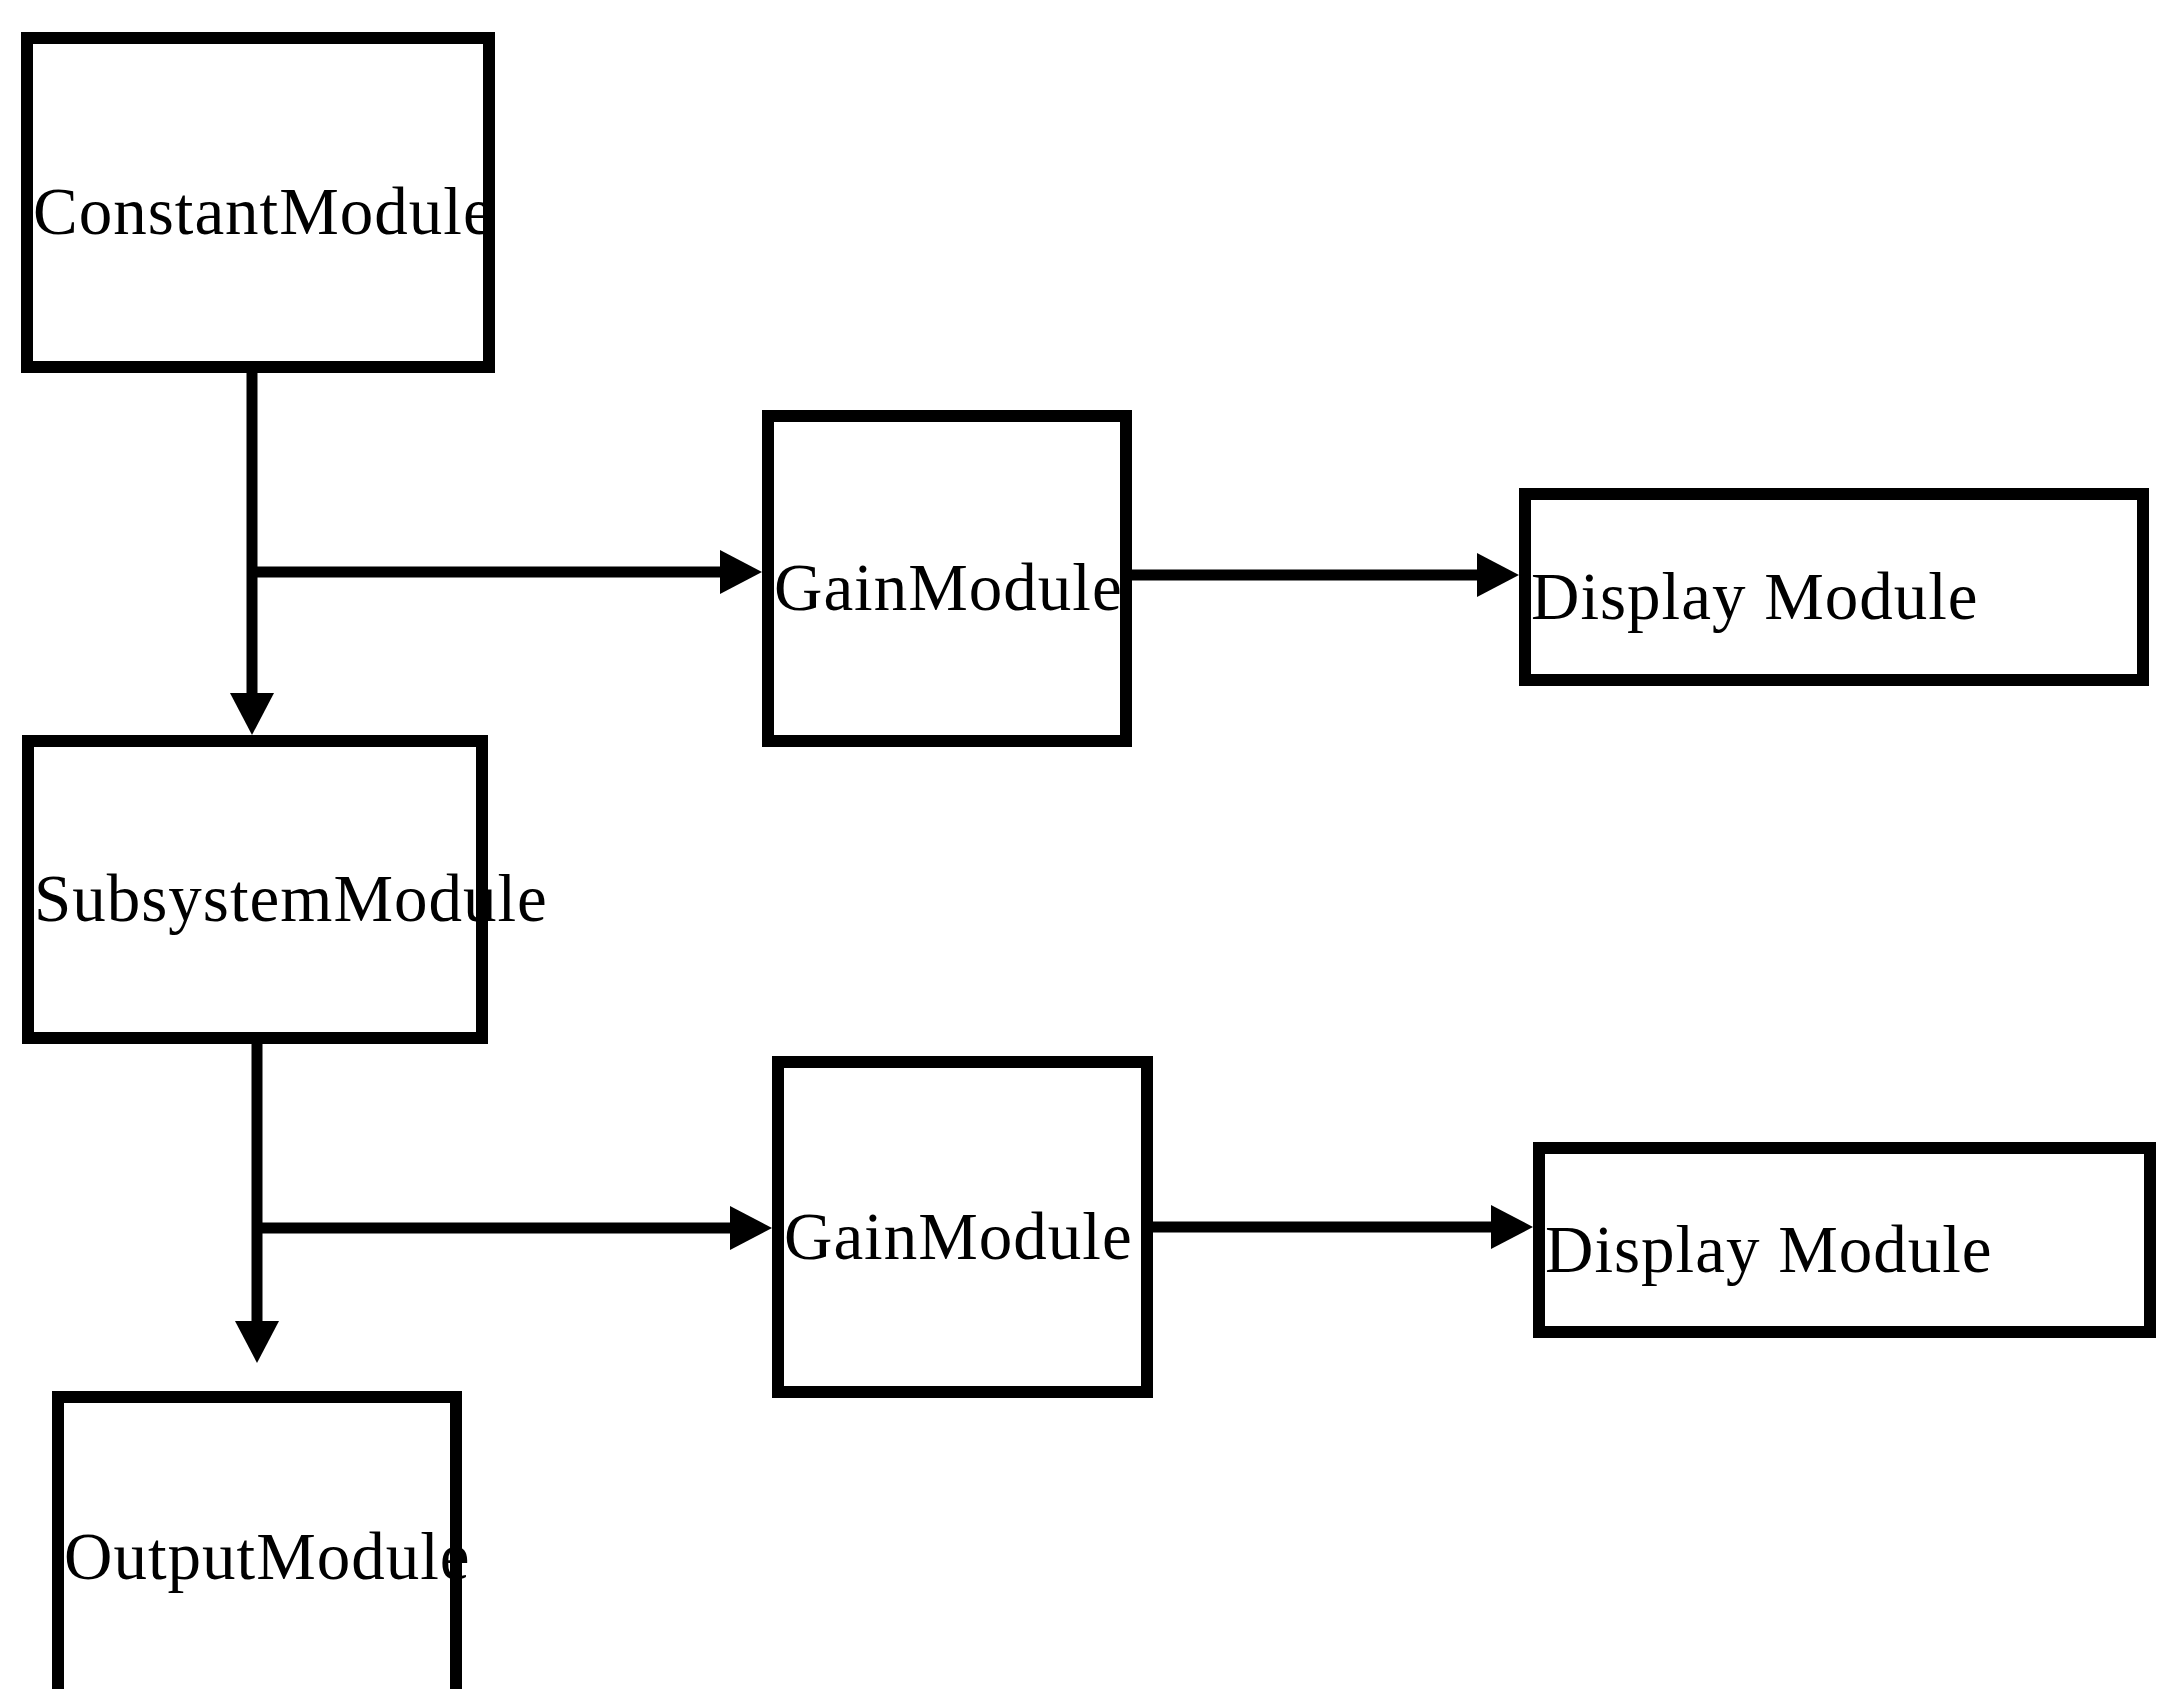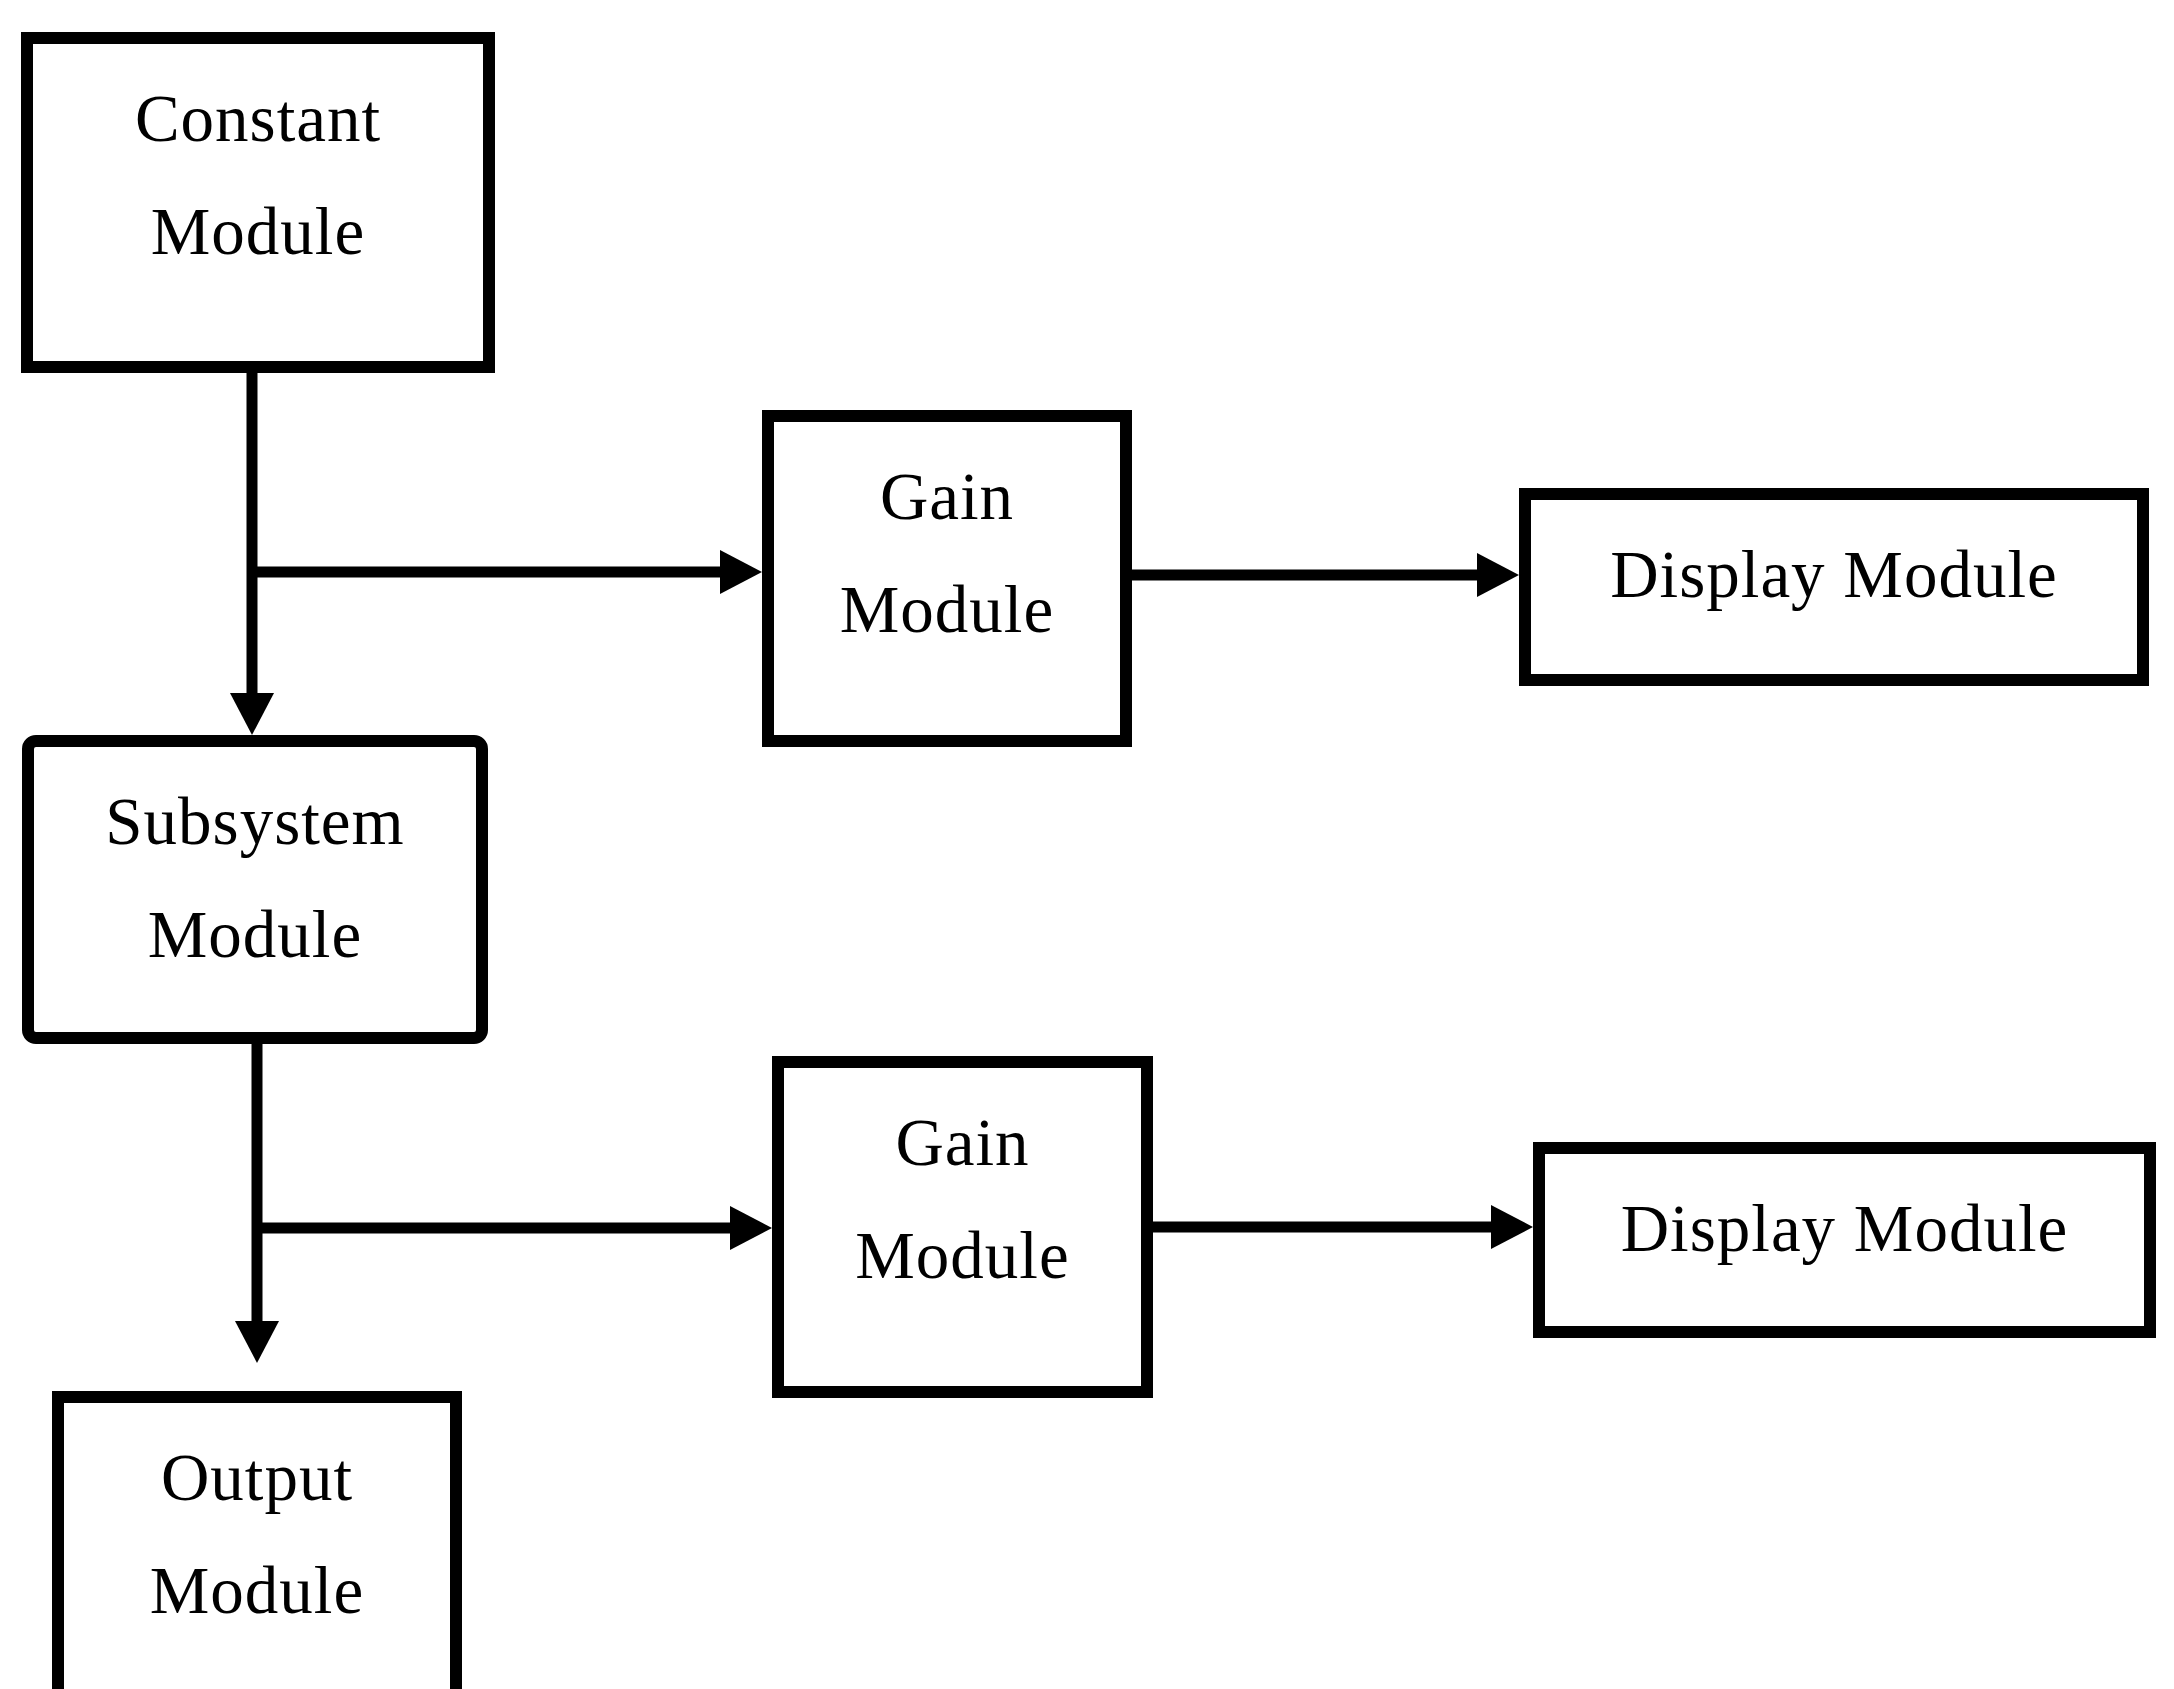--- a/index.html
+++ b/index.html
@@ -22,21 +22,20 @@
     top: 0;
     width: 2174px;
     height: 1689px;
   }
   .node {
     position: absolute;
     box-sizing: border-box;
     border: 12px solid #000000;
     background: #ffffff;
     display: flex;
-    flex-direction: column;
     align-items: center;
     justify-content: flex-start;
     padding-top: 18px;
     text-align: center;
     font-size: 67px;
     line-height: 113px;
     letter-spacing: 1px;
     white-space: nowrap;
   }
   .node span {
@@ -88,21 +87,21 @@
 
   <div class="node" style="left:762px; top:410px; width:370px; height:337px;">
     <span>Gain</span>
     <span>Module</span>
   </div>
 
   <div class="node" style="left:1519px; top:488px; width:630px; height:198px;">
     <span>Display Module</span>
   </div>
 
-  <div class="node" style="left:22px; top:735px; width:466px; height:309px;border-radius:14px;">
+  <div class="node" style="left:22px; top:735px; width:466px; height:309px;">
     <span>Subsystem</span>
     <span>Module</span>
   </div>
 
   <div class="node" style="left:772px; top:1056px; width:381px; height:342px;">
     <span>Gain</span>
     <span>Module</span>
   </div>
 
   <div class="node" style="left:1533px; top:1142px; width:623px; height:196px;">

